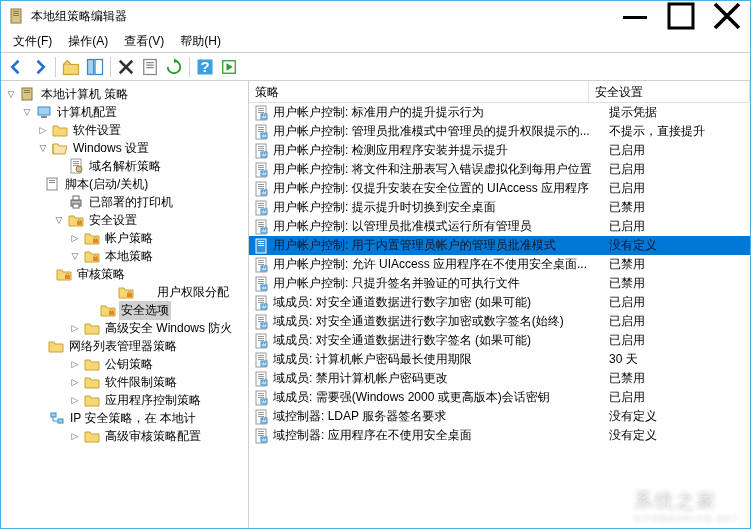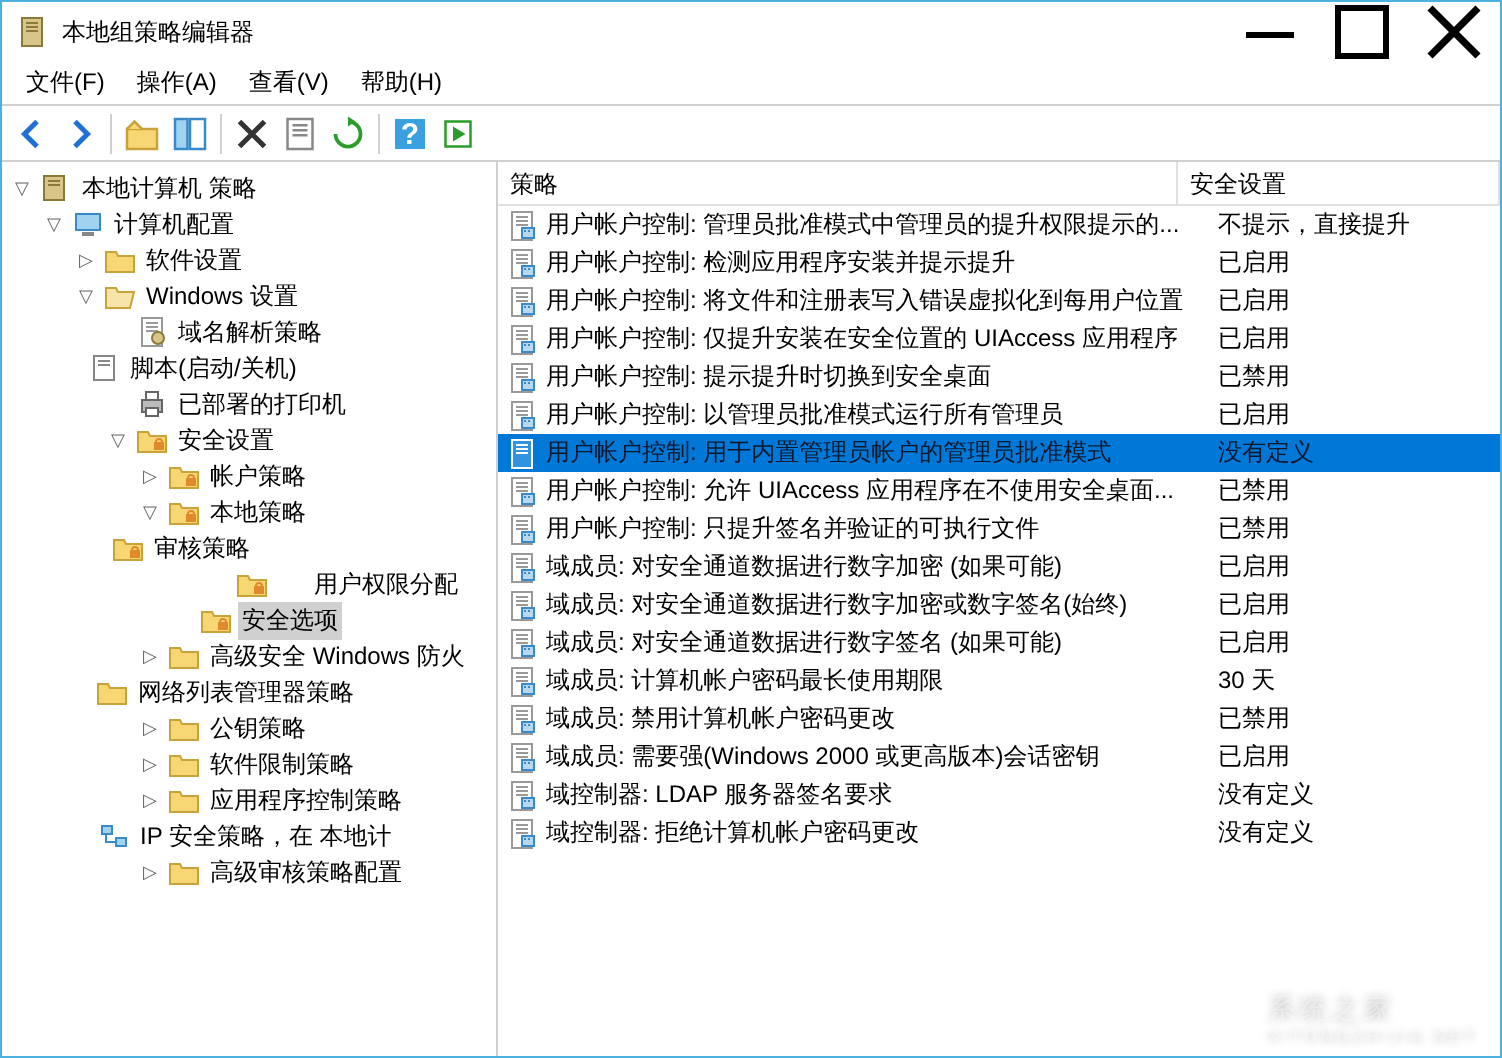--- a/index.html
+++ b/index.html
@@ -356,20 +356,35 @@
             <svg viewBox="0 0 16 16">
               <rect x="3" y="1" width="10" height="14" fill="#fff" stroke="#999"></rect>
               <rect x="5" y="3" width="6" height="1" fill="#999"></rect>
               <rect x="5" y="5" width="6" height="1" fill="#999"></rect>
               <rect x="5" y="7" width="6" height="1" fill="#999"></rect>
               <rect x="8" y="9" width="6" height="5" fill="#b8d8f0" stroke="#3a8ac9"></rect>
               <rect x="9" y="10" width="1" height="1" fill="#3a8ac9"></rect>
               <rect x="11" y="10" width="1" height="1" fill="#3a8ac9"></rect>
             </svg>
           </span>
+          <span class="c1">用户帐户控制: 标准用户的提升提示行为</span>
+          <span class="c2">提示凭据</span>
+        </div>
+        <div class="row">
+          <span class="ricon">
+            <svg viewBox="0 0 16 16">
+              <rect x="3" y="1" width="10" height="14" fill="#fff" stroke="#999"></rect>
+              <rect x="5" y="3" width="6" height="1" fill="#999"></rect>
+              <rect x="5" y="5" width="6" height="1" fill="#999"></rect>
+              <rect x="5" y="7" width="6" height="1" fill="#999"></rect>
+              <rect x="8" y="9" width="6" height="5" fill="#b8d8f0" stroke="#3a8ac9"></rect>
+              <rect x="9" y="10" width="1" height="1" fill="#3a8ac9"></rect>
+              <rect x="11" y="10" width="1" height="1" fill="#3a8ac9"></rect>
+            </svg>
+          </span>
           <span class="c1">用户帐户控制: 管理员批准模式中管理员的提升权限提示的...</span>
           <span class="c2">不提示，直接提升</span>
         </div>
         <div class="row">
           <span class="ricon">
             <svg viewBox="0 0 16 16">
               <rect x="3" y="1" width="10" height="14" fill="#fff" stroke="#999"></rect>
               <rect x="5" y="3" width="6" height="1" fill="#999"></rect>
               <rect x="5" y="5" width="6" height="1" fill="#999"></rect>
               <rect x="5" y="7" width="6" height="1" fill="#999"></rect>
@@ -593,31 +608,31 @@
             <svg viewBox="0 0 16 16">
               <rect x="3" y="1" width="10" height="14" fill="#fff" stroke="#999"></rect>
               <rect x="5" y="3" width="6" height="1" fill="#999"></rect>
               <rect x="5" y="5" width="6" height="1" fill="#999"></rect>
               <rect x="5" y="7" width="6" height="1" fill="#999"></rect>
               <rect x="8" y="9" width="6" height="5" fill="#b8d8f0" stroke="#3a8ac9"></rect>
               <rect x="9" y="10" width="1" height="1" fill="#3a8ac9"></rect>
               <rect x="11" y="10" width="1" height="1" fill="#3a8ac9"></rect>
             </svg>
           </span>
-          <span class="c1">域控制器: 拒绝计算机帐户密码更改</span>
+          <span class="c1">域控制器: 应用程序在不使用安全桌面</span>
           <span class="c2">没有定义</span>
         </div>
       </div>
   </div>
 </div>
 
 <div class="watermark-logo">
   <svg viewBox="0 0 40 30">
       <path d="M5 25 L5 12 L15 5 L25 12 L25 25 Z M15 25 L15 17 L20 17 L20 25" fill="none" stroke="#fff" stroke-width="2"></path>
       <rect x="28" y="8" width="10" height="2" fill="#fff"></rect>
       <rect x="28" y="13" width="10" height="2" fill="#fff"></rect>
       <rect x="28" y="18" width="10" height="2" fill="#fff"></rect>
     </svg>
 </div>
 <div class="watermark">
-  <div style="font-size:14px;">系统之家</div>
+  <div style="font-size:19px;">系统之家</div>
   <div style="font-size:8px;">XITONGZHIJIA.NET</div>
 </div>
 
 </body></html>

